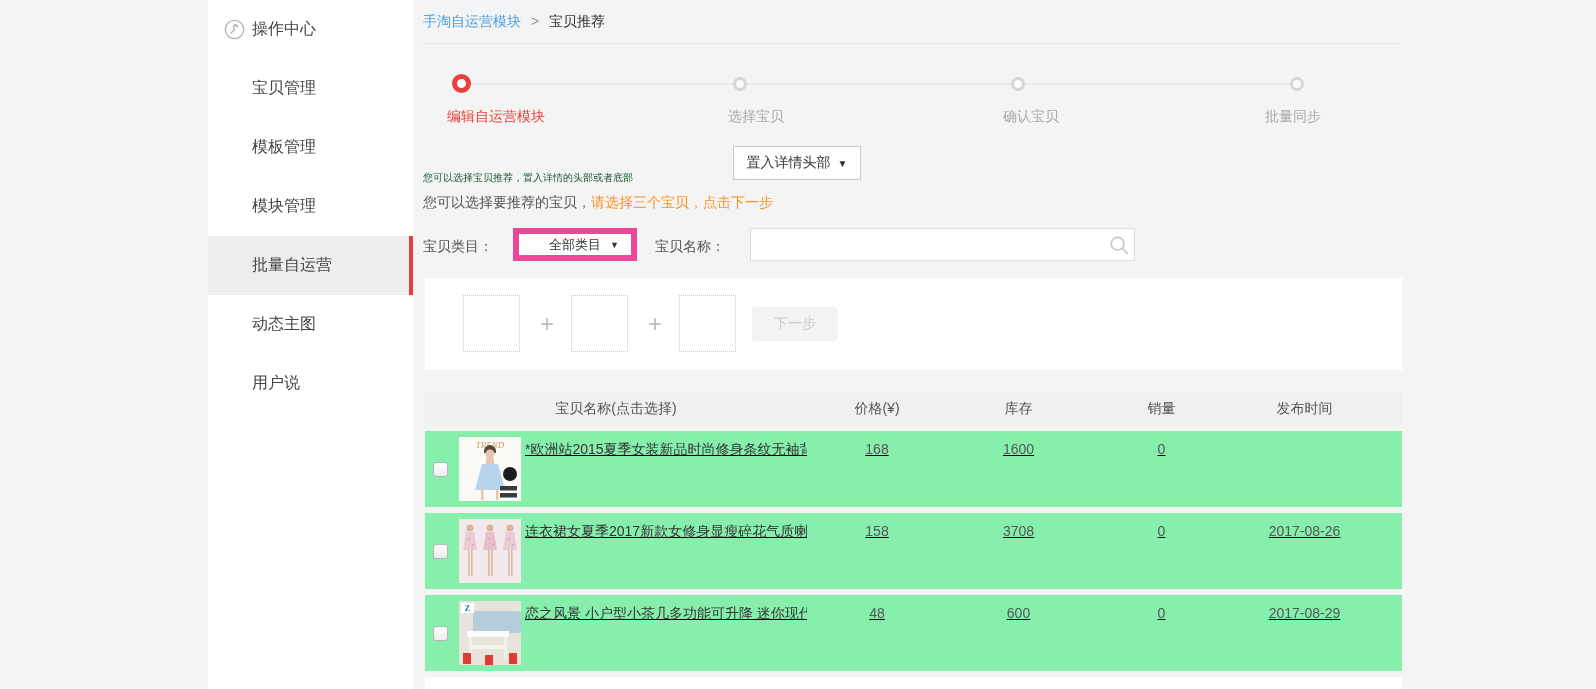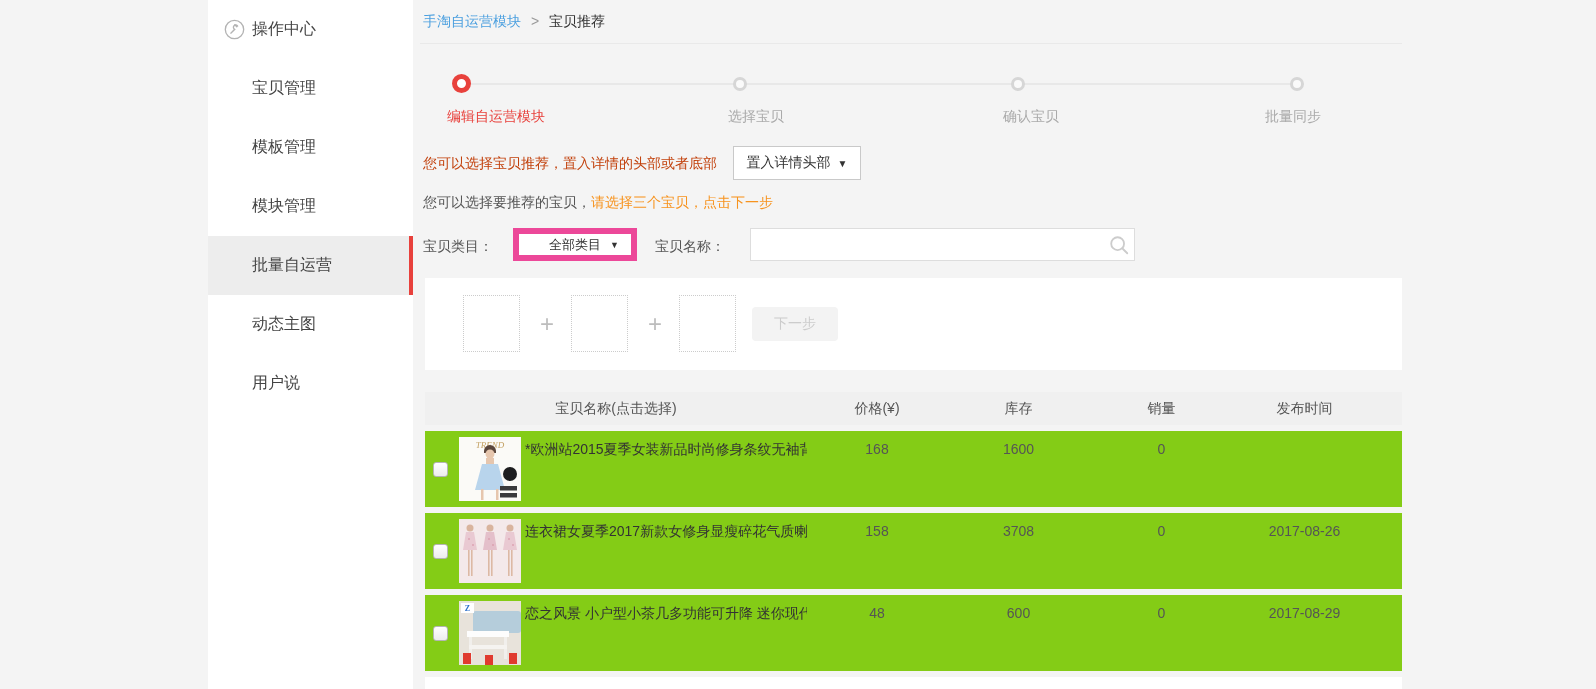--- a/index.html
+++ b/index.html
@@ -23,21 +23,21 @@
   
   .stepper{position:absolute;left:420px;top:60px;width:982px;height:70px;}
   .step-line{position:absolute;top:23px;left:42px;width:835px;height:2px;background:#e8e8e8;}
   .dot{position:absolute;border-radius:50%;background:#fff;box-sizing:content-box;}
   .dot.active{width:9px;height:9px;border:5px solid #e8413c;top:14px;}
   .dot.idle{width:8px;height:8px;border:3px solid #d6d6d6;background:#fafafa;top:17px;}
   .step-label{position:absolute;top:48px;transform:translateX(-50%);font-size:14px;color:#aaa;white-space:nowrap;}
   .step-label.active{color:#e8413c;}
 
   
-  .hint1{position:absolute;left:423px;top:155px;font-size:14px;color:#c2410c;}
+  .hint1{position:absolute;left:423px;top:171px;font-size:10px;color:#14532d;}
   .placement-select{position:absolute;left:733px;top:146px;width:128px;height:34px;background:#fff;border:1px solid #c9c9c9;box-sizing:border-box;display:flex;align-items:center;justify-content:center;gap:7px;font-size:14px;color:#333;cursor:pointer;}
   .placement-select .caret{font-size:10px;color:#333;}
   .hint2{position:absolute;left:423px;top:194px;font-size:14px;color:#555;}
   .hint2 .hl{color:#f7931e;}
   .flabel{position:absolute;top:238px;font-size:14px;color:#555;}
   .cat-select{position:absolute;left:513px;top:228px;width:124px;height:33px;background:#fff;border:6px solid #ec4899;box-sizing:border-box;display:flex;align-items:center;justify-content:center;font-size:13px;color:#333;cursor:pointer;}
   .cat-select .caret{position:absolute;right:12px;font-size:9px;color:#333;}
   .search-box{position:absolute;left:750px;top:228px;width:385px;height:33px;background:#fff;border:1px solid #ddd;box-sizing:border-box;}
   .search-box input{position:absolute;left:8px;top:2px;width:340px;height:26px;border:none;outline:none;font-size:14px;color:#333;background:transparent;}
   .search-icon{position:absolute;right:4px;top:5px;width:22px;height:22px;cursor:pointer;}
@@ -47,21 +47,21 @@
   .slot{position:absolute;top:17px;width:57px;height:57px;border:1px dotted #ccc;box-sizing:border-box;background:#fff;}
   .plus{position:absolute;top:32px;font-size:24px;color:#bdbdbd;transform:translateX(-50%);font-weight:300;}
   .next-btn{position:absolute;left:327px;top:29px;width:86px;height:34px;background:#f3f3f3;border:none;border-radius:4px;font-size:14px;color:#ccc;font-family:inherit;cursor:pointer;}
 
   
   .table{position:absolute;left:425px;top:392px;width:977px;}
   .thead,.trow{display:grid;grid-template-columns:30px 70px 282px 140px 143px 143px 143px;}
   .thead{height:33px;background:#f0f0f0;align-items:center;font-size:14px;color:#555;}
   .thead .h-name{grid-column:1 / 4;text-align:center;}
   .thead .h{text-align:center;}
-  .trow{height:76px;background:#84cc16;margin-top:6px;cursor:pointer;}
+  .trow{height:76px;background:#86efac;margin-top:6px;cursor:pointer;text-decoration:underline;}
   .trow:first-of-type{margin-top:2px;}
   .cb-cell{display:flex;align-items:center;justify-content:center;}
   .cbx{width:13px;height:13px;border:1px solid #b5b5b5;border-radius:3px;background:linear-gradient(#fff,#ececec);cursor:pointer;}
   .img-cell{display:flex;align-items:center;justify-content:center;}
   .pimg{width:62px;height:64px;display:block;}
   .name-cell{padding-top:10px;font-size:14px;color:#333;white-space:nowrap;overflow:hidden;}
   .num-cell{padding-top:10px;font-size:14px;color:#555;text-align:center;}
   .partial-row{height:16px;background:#fff;margin-top:6px;}
 </style>
 </head>

